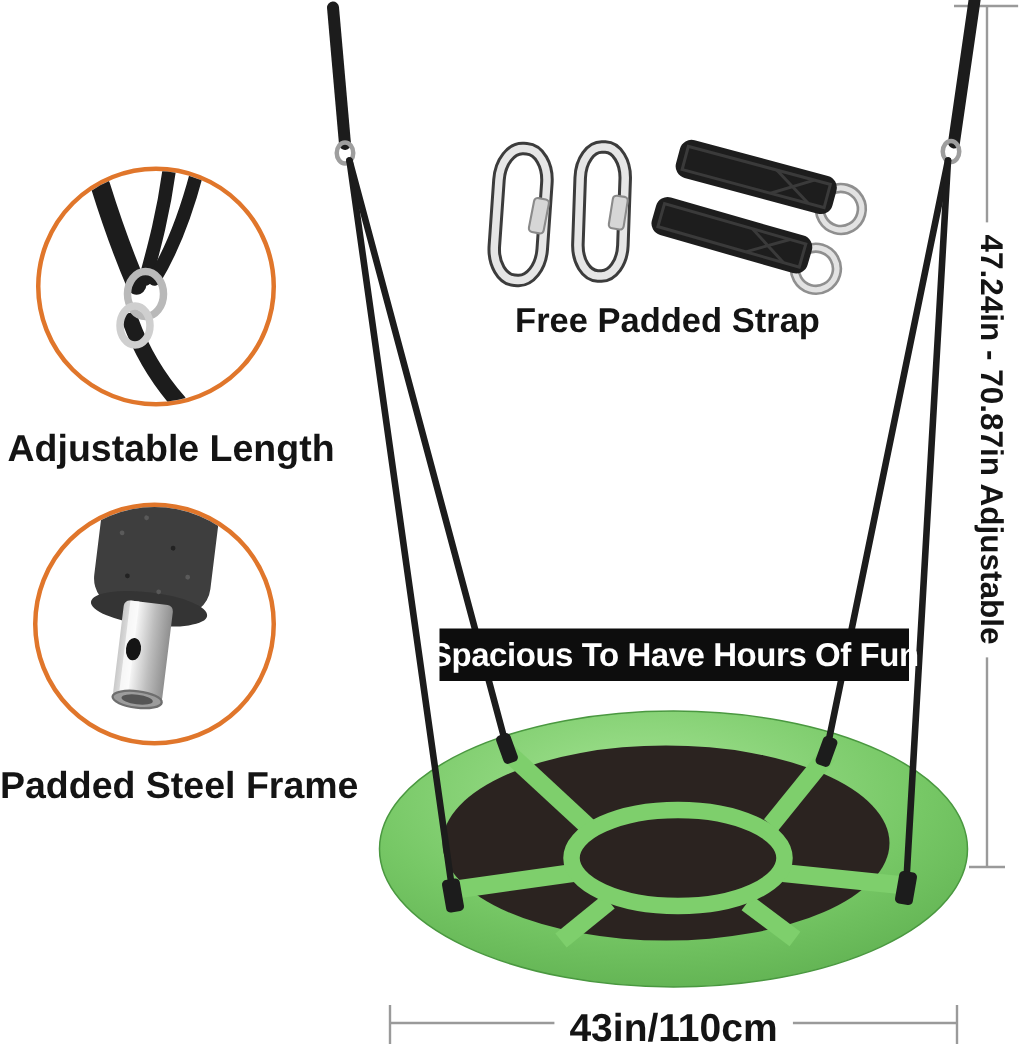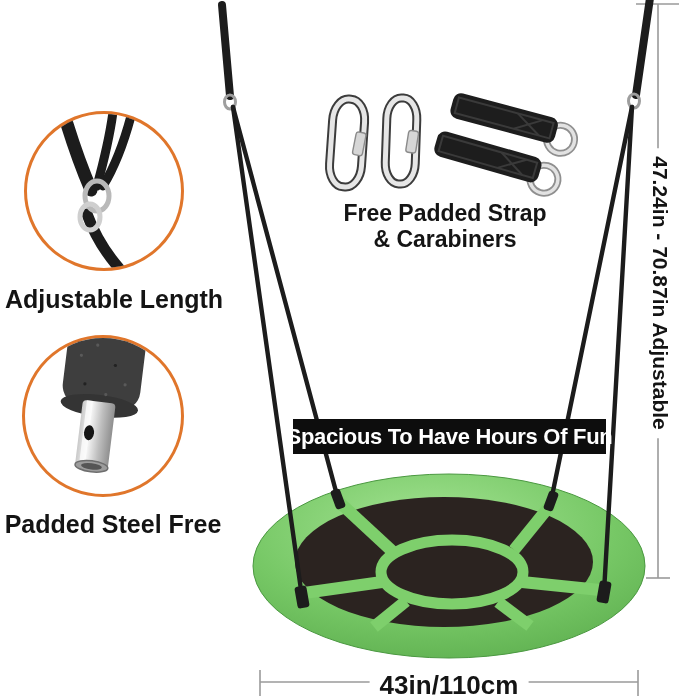--- a/index.html
+++ b/index.html
@@ -176,25 +176,24 @@
             <stop offset="30%" class="s2"></stop>
           <stop offset="65%" class="s3"></stop>
             <stop offset="100%" class="s4"></stop>
         </linearGradient>
       </defs>
     </svg>
   </div>
 
   <div class="label label-adjustable">Adjustable Length</div>
 
-  <div class="label label-padded">Padded Steel Free</div>
+  <div class="label label-padded">Padded Steel Frame</div>
 
   <div class="label label-hardware">
     <div>Free Padded Strap</div>
-    <div>&amp; Carabiners</div>
   </div>
 
   <div class="banner">Spacious To Have Hours Of Fun</div>
 
   <div class="measure-bottom">43in/110cm</div>
 
   <div class="measure-right">47.24in - 70.87in Adjustable</div>
 
 </div>
 

